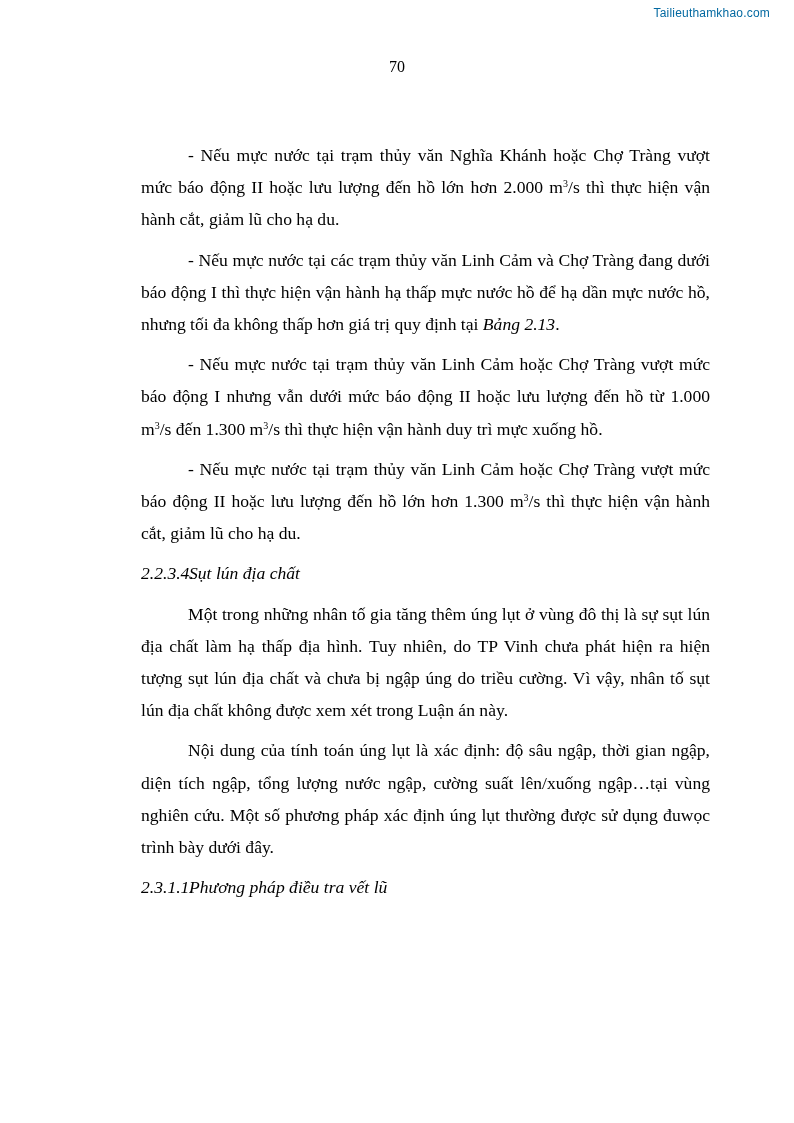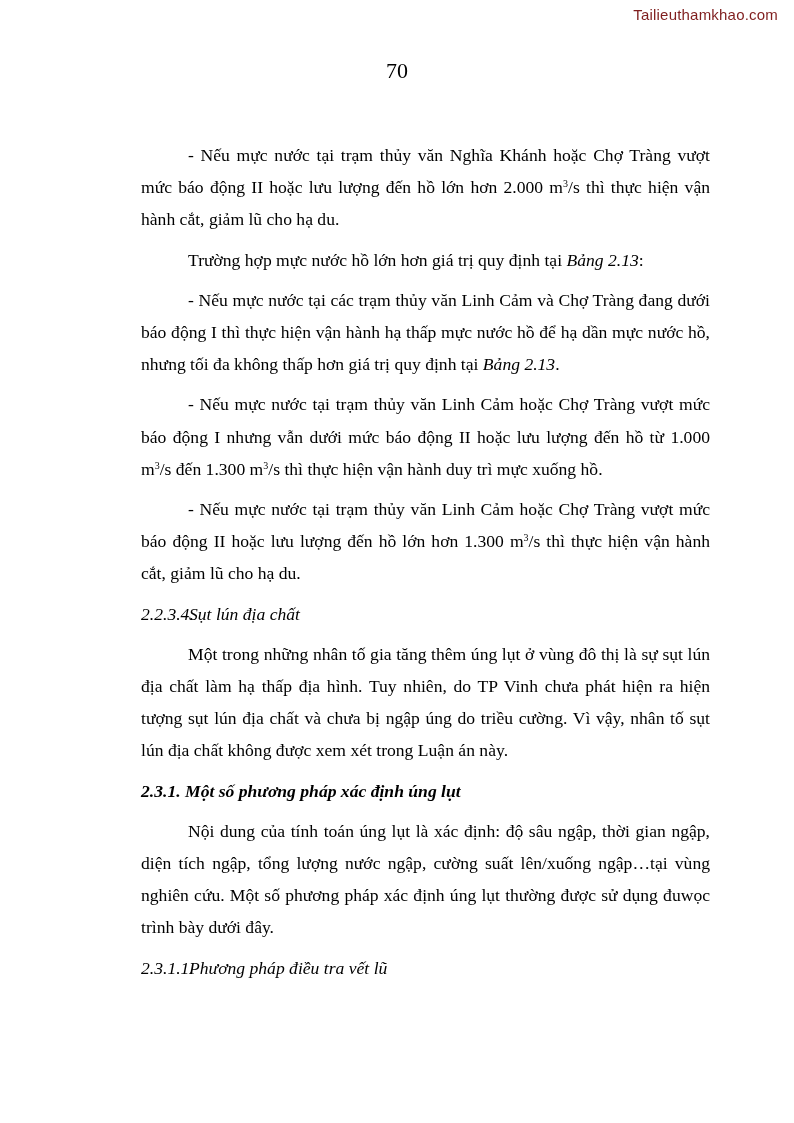--- a/index.html
+++ b/index.html
@@ -1,20 +1,20 @@
 <!DOCTYPE html>
 <html><head>
 <meta charset="utf-8">
 <style>
   html, body { margin: 0; padding: 0; background: #ffffff; }
   body { width: 794px; height: 1123px; position: relative; overflow: hidden;
          font-family: "Liberation Serif", serif; color: #000; }
-  .watermark { position: absolute; top: 6px; right: 16px; font-family: "Liberation Sans", sans-serif;
-               font-size: 15px; color: #7f1d1d; letter-spacing: 0.2px; }
-  .page-number { position: absolute; top: 58px; left: 0; width: 794px; text-align: center; font-size: 22px; }
+  .watermark { position: absolute; top: 6px; right: 24px; font-family: "Liberation Sans", sans-serif;
+               font-size: 12px; color: #0369a1; letter-spacing: 0.2px; }
+  .page-number { position: absolute; top: 58px; left: 0; width: 794px; text-align: center; font-size: 16px; }
   .content { position: absolute; top: 131px; left: 133px; width: 585px; font-size: 17.6px; line-height: 32.2px; }
   p { margin: 8px; text-align: justify; text-align-last: left; }
   .indent { text-indent: 47px; }
   .h-italic { font-style: italic; }
   .h-bold { font-weight: bold; }
   .h-bold-italic { font-weight: bold; font-style: italic; }
   .h-bold .num { display: inline-block; width: 47px; }
   .h-italic .num { display: inline-block; width: 48px; }
   sup { font-size: 10px; line-height: 0; vertical-align: 6px; }
   i { font-style: italic; }
@@ -22,32 +22,30 @@
 </head>
 <body>
 
 <div class="watermark">Tailieuthamkhao.com</div>
 <div class="page-number">70</div>
 
 <div class="content">
   <p class="indent"><span>- Nếu mực nước tại trạm thủy văn Nghĩa Khánh hoặc Chợ Tràng vượt mức báo động II hoặc lưu lượng đến hồ lớn hơn 2.000 m</span><sup>3</sup><span>/s thì thực hiện vận hành cắt, giảm lũ cho hạ du.</span></p>
 
 
-  <p class="indent"><span>Trường hợp mực nước hồ lớn hơn giá trị quy định tại </span><i>Bảng 2.13</i><span>:</span></p>
 
   <p class="indent"><span>- Nếu mực nước tại các trạm thủy văn Linh Cảm và Chợ Tràng đang dưới báo động I thì thực hiện vận hành hạ thấp mực nước hồ để hạ dần mực nước hồ, nhưng tối đa không thấp hơn giá trị quy định tại </span><i>Bảng 2.13</i><span>.</span></p>
 
   <p class="indent"><span>- Nếu mực nước tại trạm thủy văn Linh Cảm hoặc Chợ Tràng vượt mức báo động I nhưng vẫn dưới mức báo động II hoặc lưu lượng đến hồ từ 1.000 m</span><sup>3</sup><span>/s đến 1.300 m</span><sup>3</sup><span>/s thì thực hiện vận hành duy trì mực xuống hồ.</span></p>
 
   <p class="indent"><span>- Nếu mực nước tại trạm thủy văn Linh Cảm hoặc Chợ Tràng vượt mức báo động II hoặc lưu lượng đến hồ lớn hơn 1.300 m</span><sup>3</sup><span>/s thì thực hiện vận hành cắt, giảm lũ cho hạ du.</span></p>
 
   <p class="h-italic"><span class="num">2.2.3.4.</span><span>Sụt lún địa chất</span></p>
 
   <p class="indent">Một trong những nhân tố gia tăng thêm úng lụt ở vùng đô thị là sự sụt lún địa chất làm hạ thấp địa hình. Tuy nhiên, do TP Vinh chưa phát hiện ra hiện tượng sụt lún địa chất và chưa bị ngập úng do triều cường. Vì vậy, nhân tố sụt lún địa chất không được xem xét trong Luận án này.</p>
 
 
-  <p class="h-bold-italic">2.3.1. Một số phương pháp xác định úng lụt</p>
 
   <p class="indent">Nội dung của tính toán úng lụt là xác định: độ sâu ngập, thời gian ngập, diện tích ngập, tổng lượng nước ngập, cường suất lên/xuống ngập…tại vùng nghiên cứu. Một số phương pháp xác định úng lụt thường được sử dụng đuwọc trình bày dưới đây.</p>
 
   <p class="h-italic"><span class="num">2.3.1.1.</span><span>Phương pháp điều tra vết lũ</span></p>
 
 </div>
 
 </body></html>

